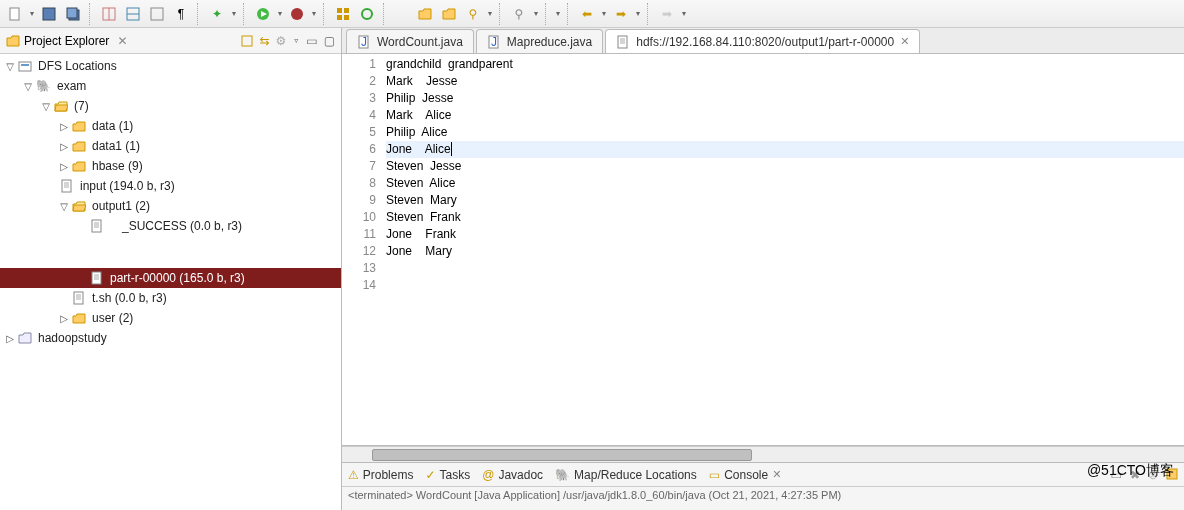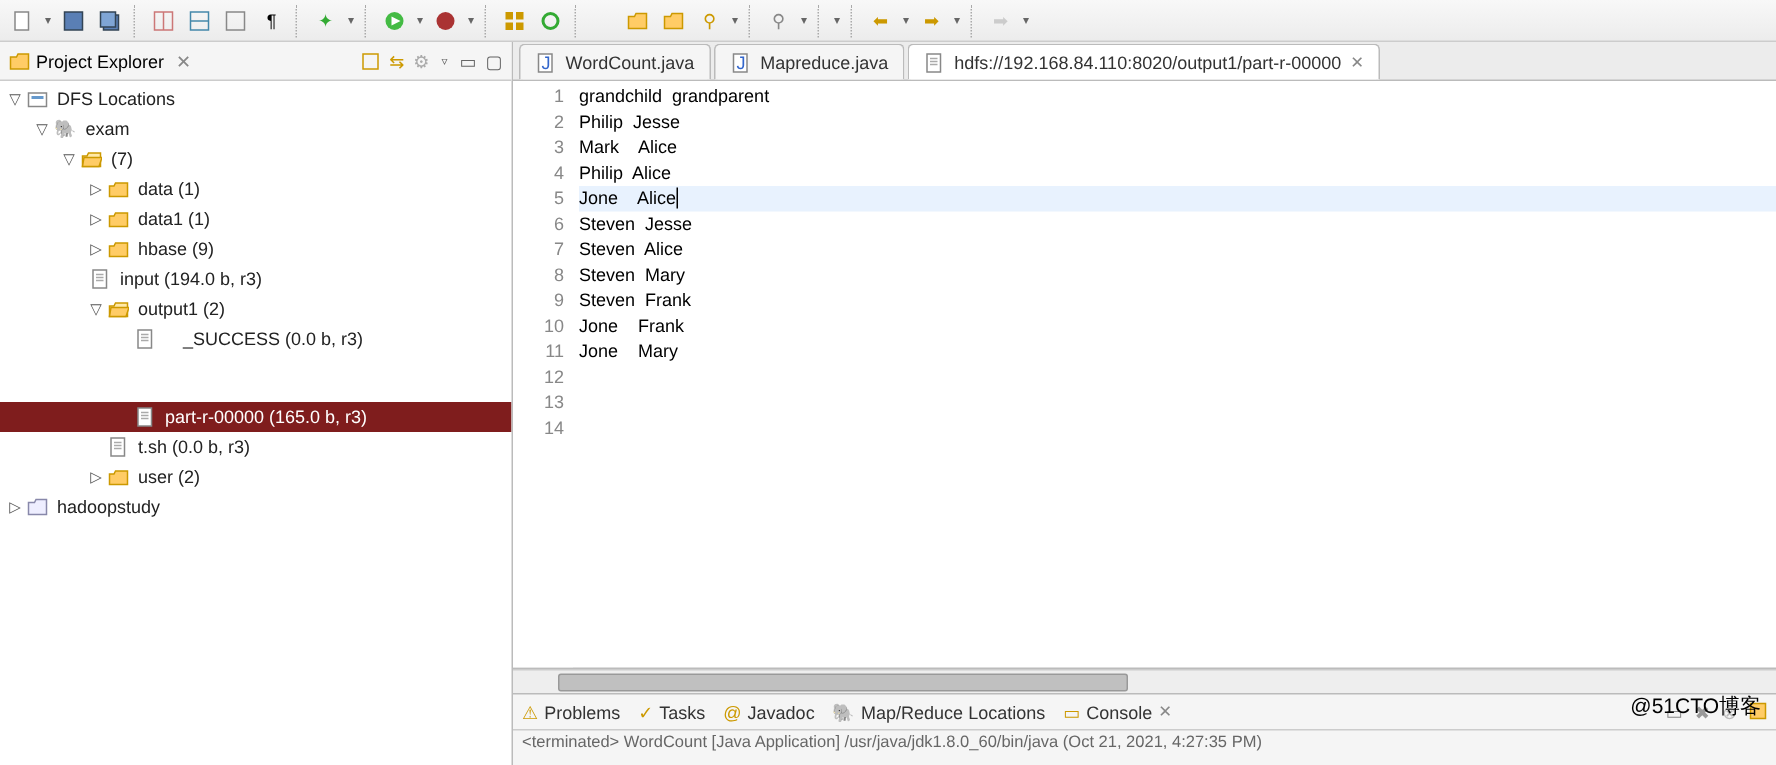--- a/index.html
+++ b/index.html
@@ -344,20 +344,21 @@
           <div>8</div>
           <div>9</div>
           <div>10</div>
           <div>11</div>
           <div>12</div>
           <div>13</div>
           <div>14</div>
         </div>
       <div class="code" id="code">
           <div class="code-line">grandchild  grandparent</div>
+          <div class="code-line">Mark    Jesse</div>
           <div class="code-line">Philip  Jesse</div>
           <div class="code-line">Mark    Alice</div>
           <div class="code-line">Philip  Alice</div>
           <div class="code-line hl">Jone    Alice<span class="cursor"></span></div>
           <div class="code-line">Steven  Jesse</div>
           <div class="code-line">Steven  Alice</div>
           <div class="code-line">Steven  Mary</div>
           <div class="code-line">Steven  Frank</div>
           <div class="code-line">Jone    Frank</div>
           <div class="code-line">Jone    Mary</div>

